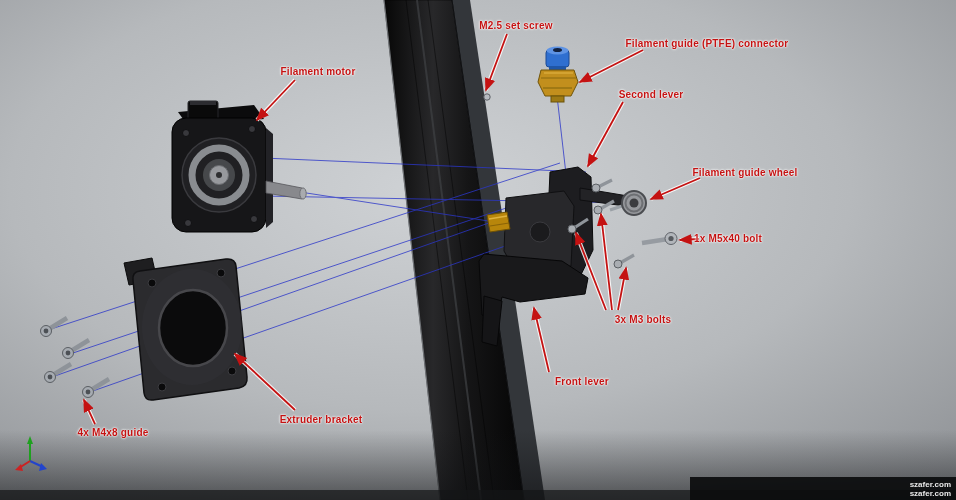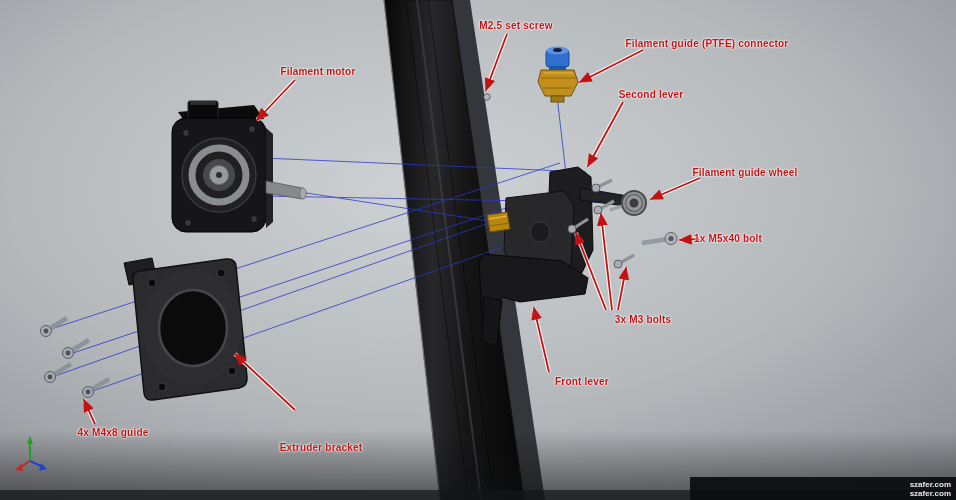--- a/index.html
+++ b/index.html
@@ -246,21 +246,21 @@
 </svg>
 
 <div class="label" style="left:516px;top:25px;">M2.5 set screw</div>
 <div class="label" style="left:707px;top:43px;">Filament guide (PTFE) connector</div>
 <div class="label" style="left:318px;top:71px;">Filament motor</div>
 <div class="label" style="left:651px;top:94px;">Second lever</div>
 <div class="label" style="left:745px;top:172px;text-align:center;">Filament guide wheel</div>
 <div class="label" style="left:728px;top:238px;">1x M5x40 bolt</div>
 <div class="label" style="left:622px;top:319px;margin-left:21px;">3x M3 bolts</div>
 <div class="label" style="left:558px;top:381px;margin-left:24px;">Front lever</div>
-<div class="label" style="left:321px;top:419px;margin-top:28px;">Extruder bracket</div>
+<div class="label" style="left:321px;top:419px;">Extruder bracket</div>
 <div class="label" style="left:113px;top:432px;">4x M4x8 guide</div>
 
 <div class="watermark">
   <div>szafer.com</div>
   <div>szafer.com</div>
 </div>
 
 </div>
 
 </body></html>

